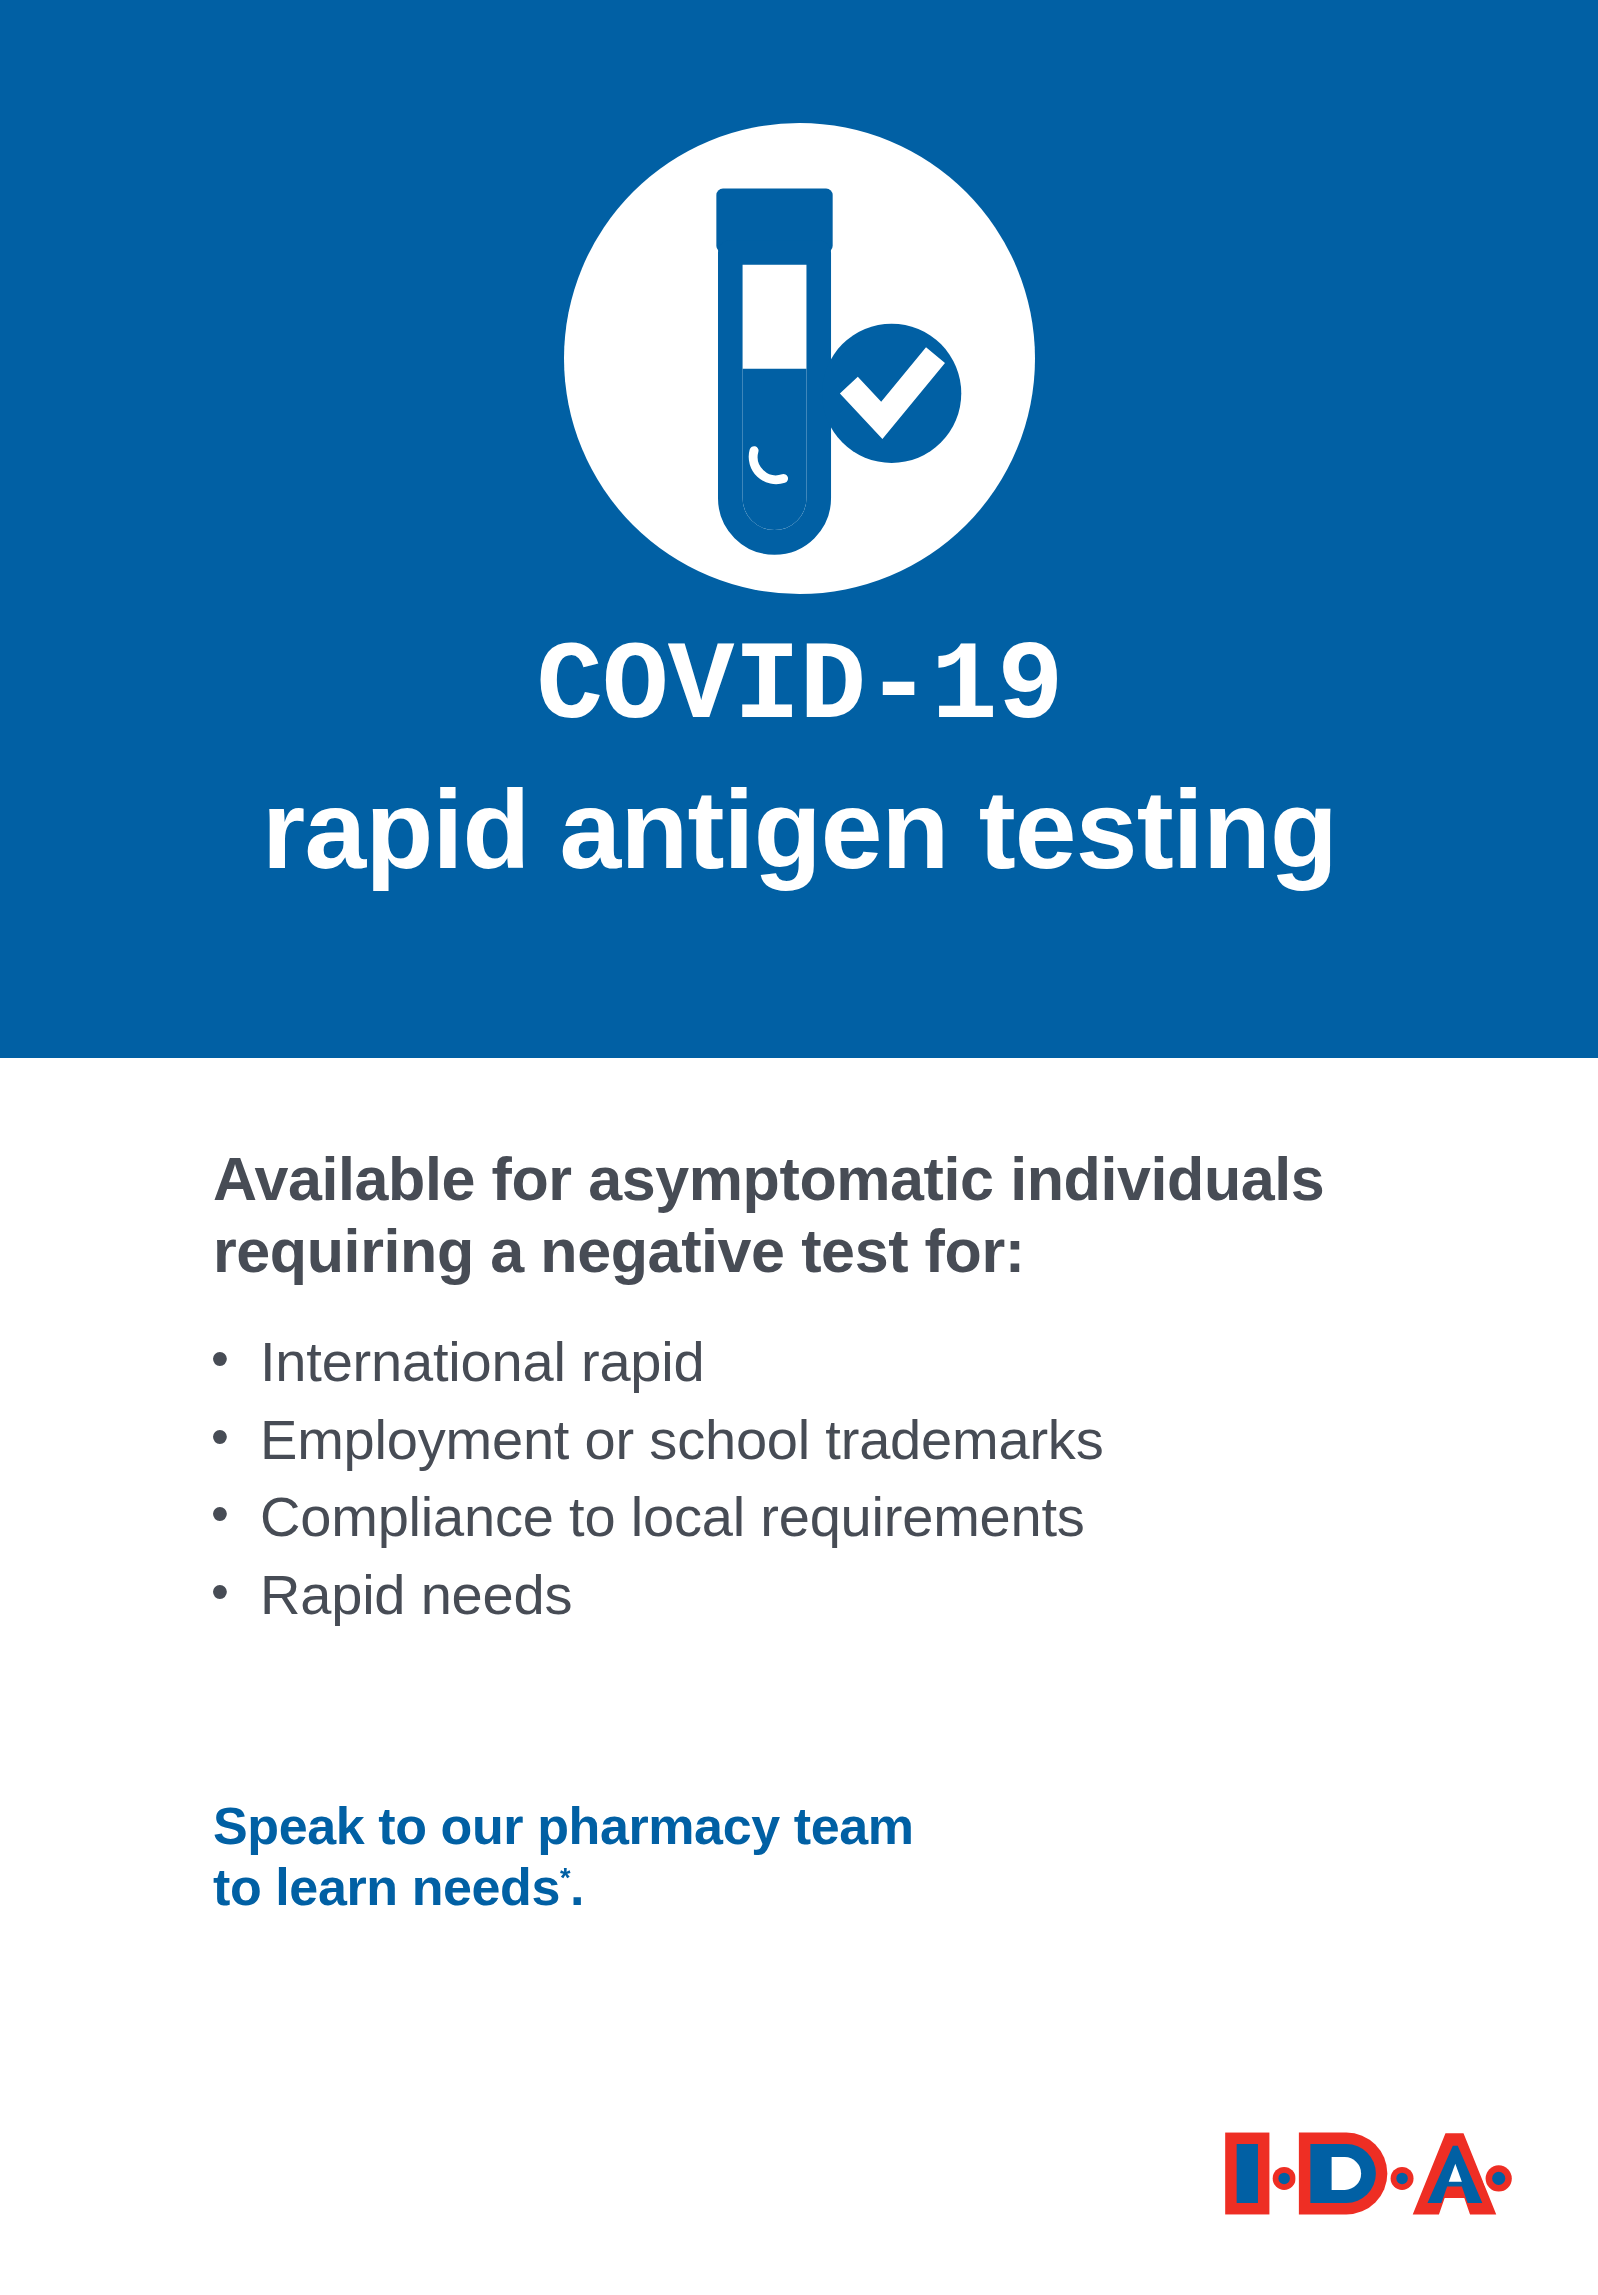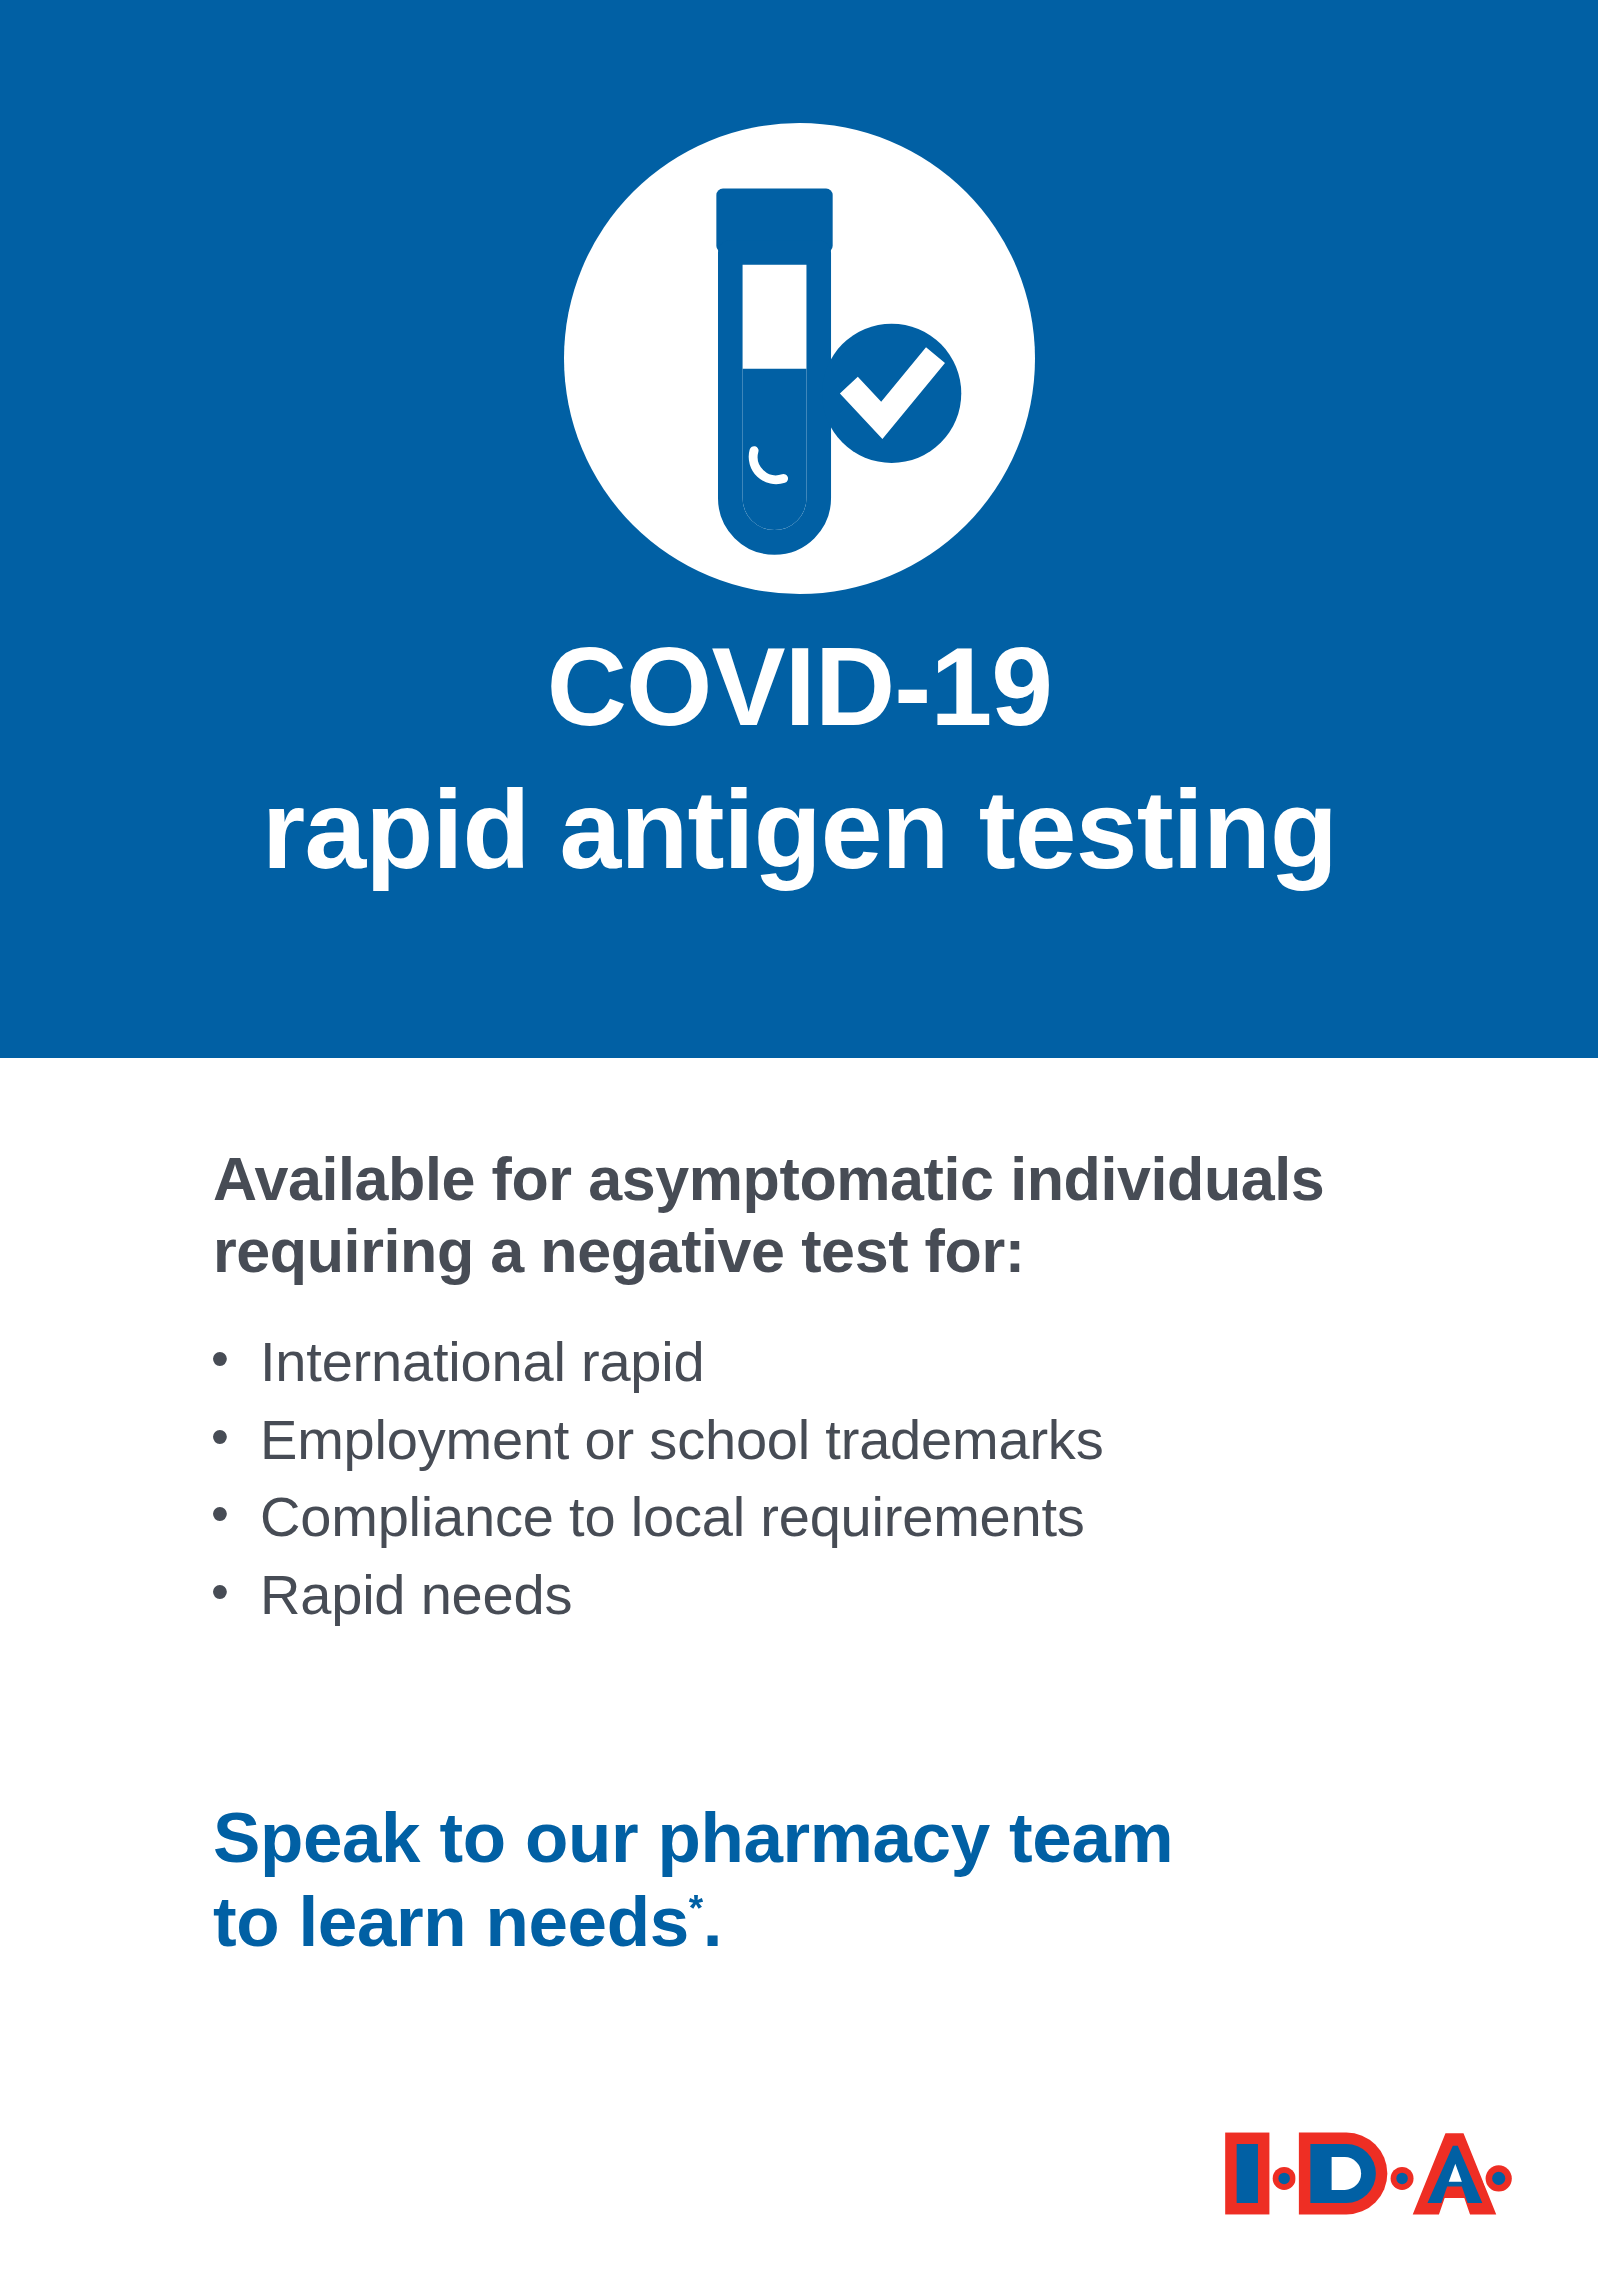--- a/index.html
+++ b/index.html
@@ -51,20 +51,21 @@
   .title-line {
     display: block;
     color: #ffffff;
     font-weight: bold;
     font-stretch: condensed;
     letter-spacing: -0.8px;
     line-height: 1.02;
   }
   .title-line-1 {
     font-size: 111px;
+    font-family: Liberation Mono, monospace;
   }
   .title-line-2 {
     font-size: 111px;
     margin-top: 30px;
   }
 
   
   .body-section {
     position: absolute;
     left: 0;
@@ -113,21 +114,21 @@
   }
   .bullet-text {
     flex: 1 1 auto;
   }
   .cta {
     position: absolute;
     left: 189px;
     top: 738px;
     width: 1230px;
     color: #0160a4;
-    font-size: 71px;
+    font-size: 52px;
     font-weight: bold;
     line-height: 1.18;
     letter-spacing: -0.4px;
   }
   .cta sup {
     font-size: 0.52em;
     vertical-align: super;
     line-height: 0;
   }
 

